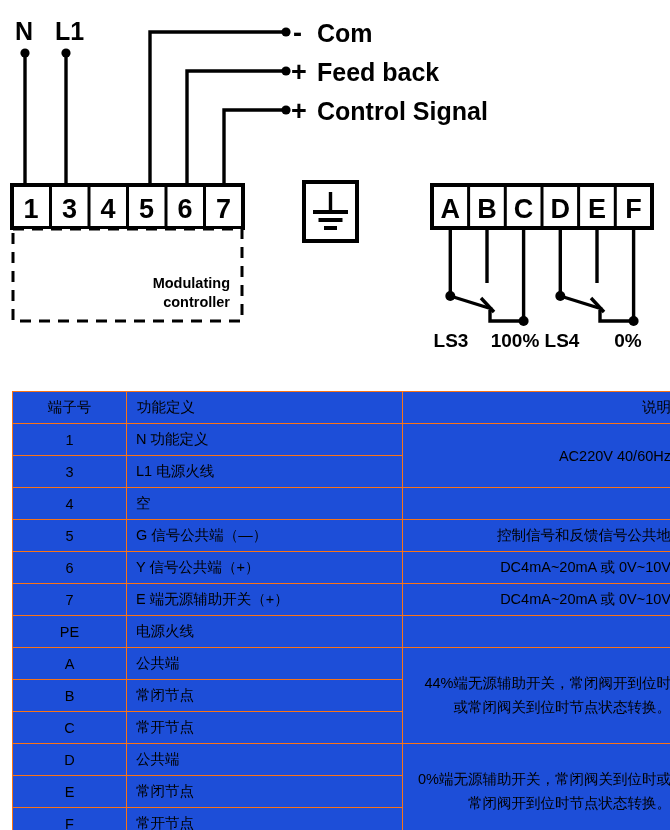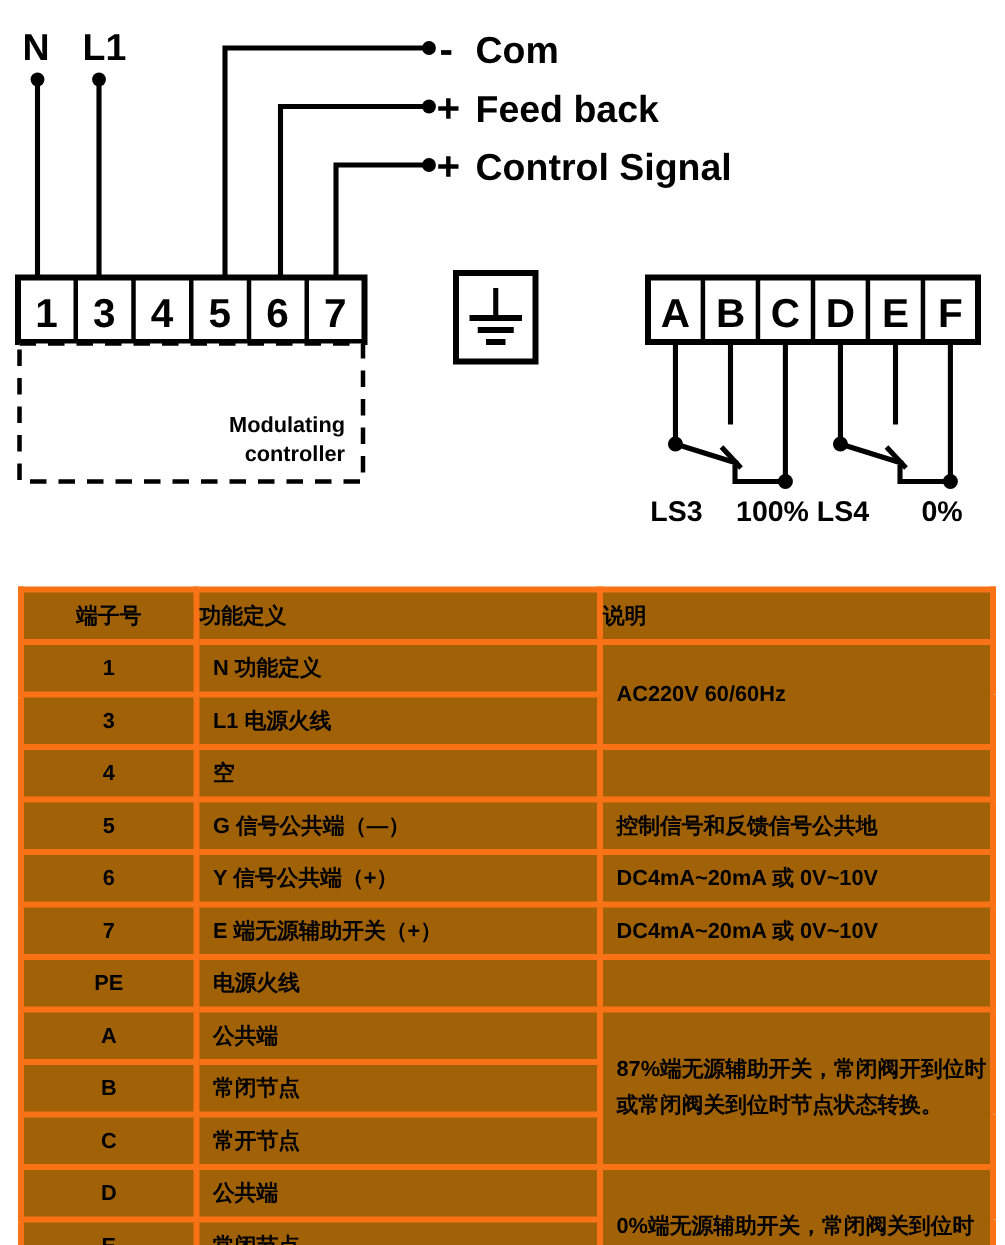--- a/index.html
+++ b/index.html
@@ -42,33 +42,33 @@
   #term-table {
     position: absolute;
     left: 12px;
     top: 391px;
     width: 636px;
     border-collapse: collapse;
     table-layout: fixed;
     font-size: 14.5px;
   }
   #term-table td, #term-table th {
-    border: 4px solid #f97316;
+    border: 1px solid #f97316;
     padding: 0;
     vertical-align: middle;
-    font-weight: bold;
-    background: #a16207;
+    font-weight: normal;
+    background: #1d4ed8;
   }
   #term-table .c-no   { width: 113px; text-align: center; }
   #term-table .c-fn   { width: 265px; text-align: left;  padding-left: 9px; }
-  #term-table .c-desc { width: 258px; text-align: left;  padding-left: 9px; }
+  #term-table .c-desc { width: 258px; text-align: right;  padding-left: 9px; }
 
   #term-table thead td { text-align: center; height: 31px; }
   #term-table thead .c-fn,
-  #term-table thead .c-desc { padding-left: 0; }
+  #term-table thead .c-desc { padding-left: 10px; }
 
   #term-table tbody td { height: 31px; }
   #term-table .tall { line-height: 1.62; padding-top: 2px; padding-bottom: 2px; }
   #term-table .blank { }
   .nowrapcell { white-space: nowrap; }
 </style>
 </head>
 <body>
 
 <div id="schematic">
@@ -198,21 +198,21 @@
     <tr>
       <td class="c-no">端子号</td>
       <td class="c-fn">功能定义</td>
       <td class="c-desc">说明</td>
     </tr>
   </thead>
   <tbody>
     <tr>
       <td class="c-no">1</td>
       <td class="c-fn">N 功能定义</td>
-      <td class="c-desc nowrapcell" rowspan="2">AC220V    60/60Hz</td>
+      <td class="c-desc nowrapcell" rowspan="2">AC220V    40/60Hz</td>
     </tr>
     <tr>
       <td class="c-no">3</td>
       <td class="c-fn">L1 电源火线</td>
     </tr>
     <tr>
       <td class="c-no">4</td>
       <td class="c-fn">空</td>
       <td class="c-desc blank"></td>
     </tr>
@@ -232,21 +232,21 @@
       <td class="c-desc nowrapcell">DC4mA~20mA 或 0V~10V</td>
     </tr>
     <tr>
       <td class="c-no">PE</td>
       <td class="c-fn">电源火线</td>
       <td class="c-desc blank"></td>
     </tr>
     <tr>
       <td class="c-no">A</td>
       <td class="c-fn">公共端</td>
-      <td class="c-desc tall" rowspan="3">87%端无源辅助开关，常闭阀开到位时或常闭阀关到位时节点状态转换。</td>
+      <td class="c-desc tall" rowspan="3">44%端无源辅助开关，常闭阀开到位时或常闭阀关到位时节点状态转换。</td>
     </tr>
     <tr>
       <td class="c-no">B</td>
       <td class="c-fn">常闭节点</td>
     </tr>
     <tr>
       <td class="c-no">C</td>
       <td class="c-fn">常开节点</td>
     </tr>
     <tr>

